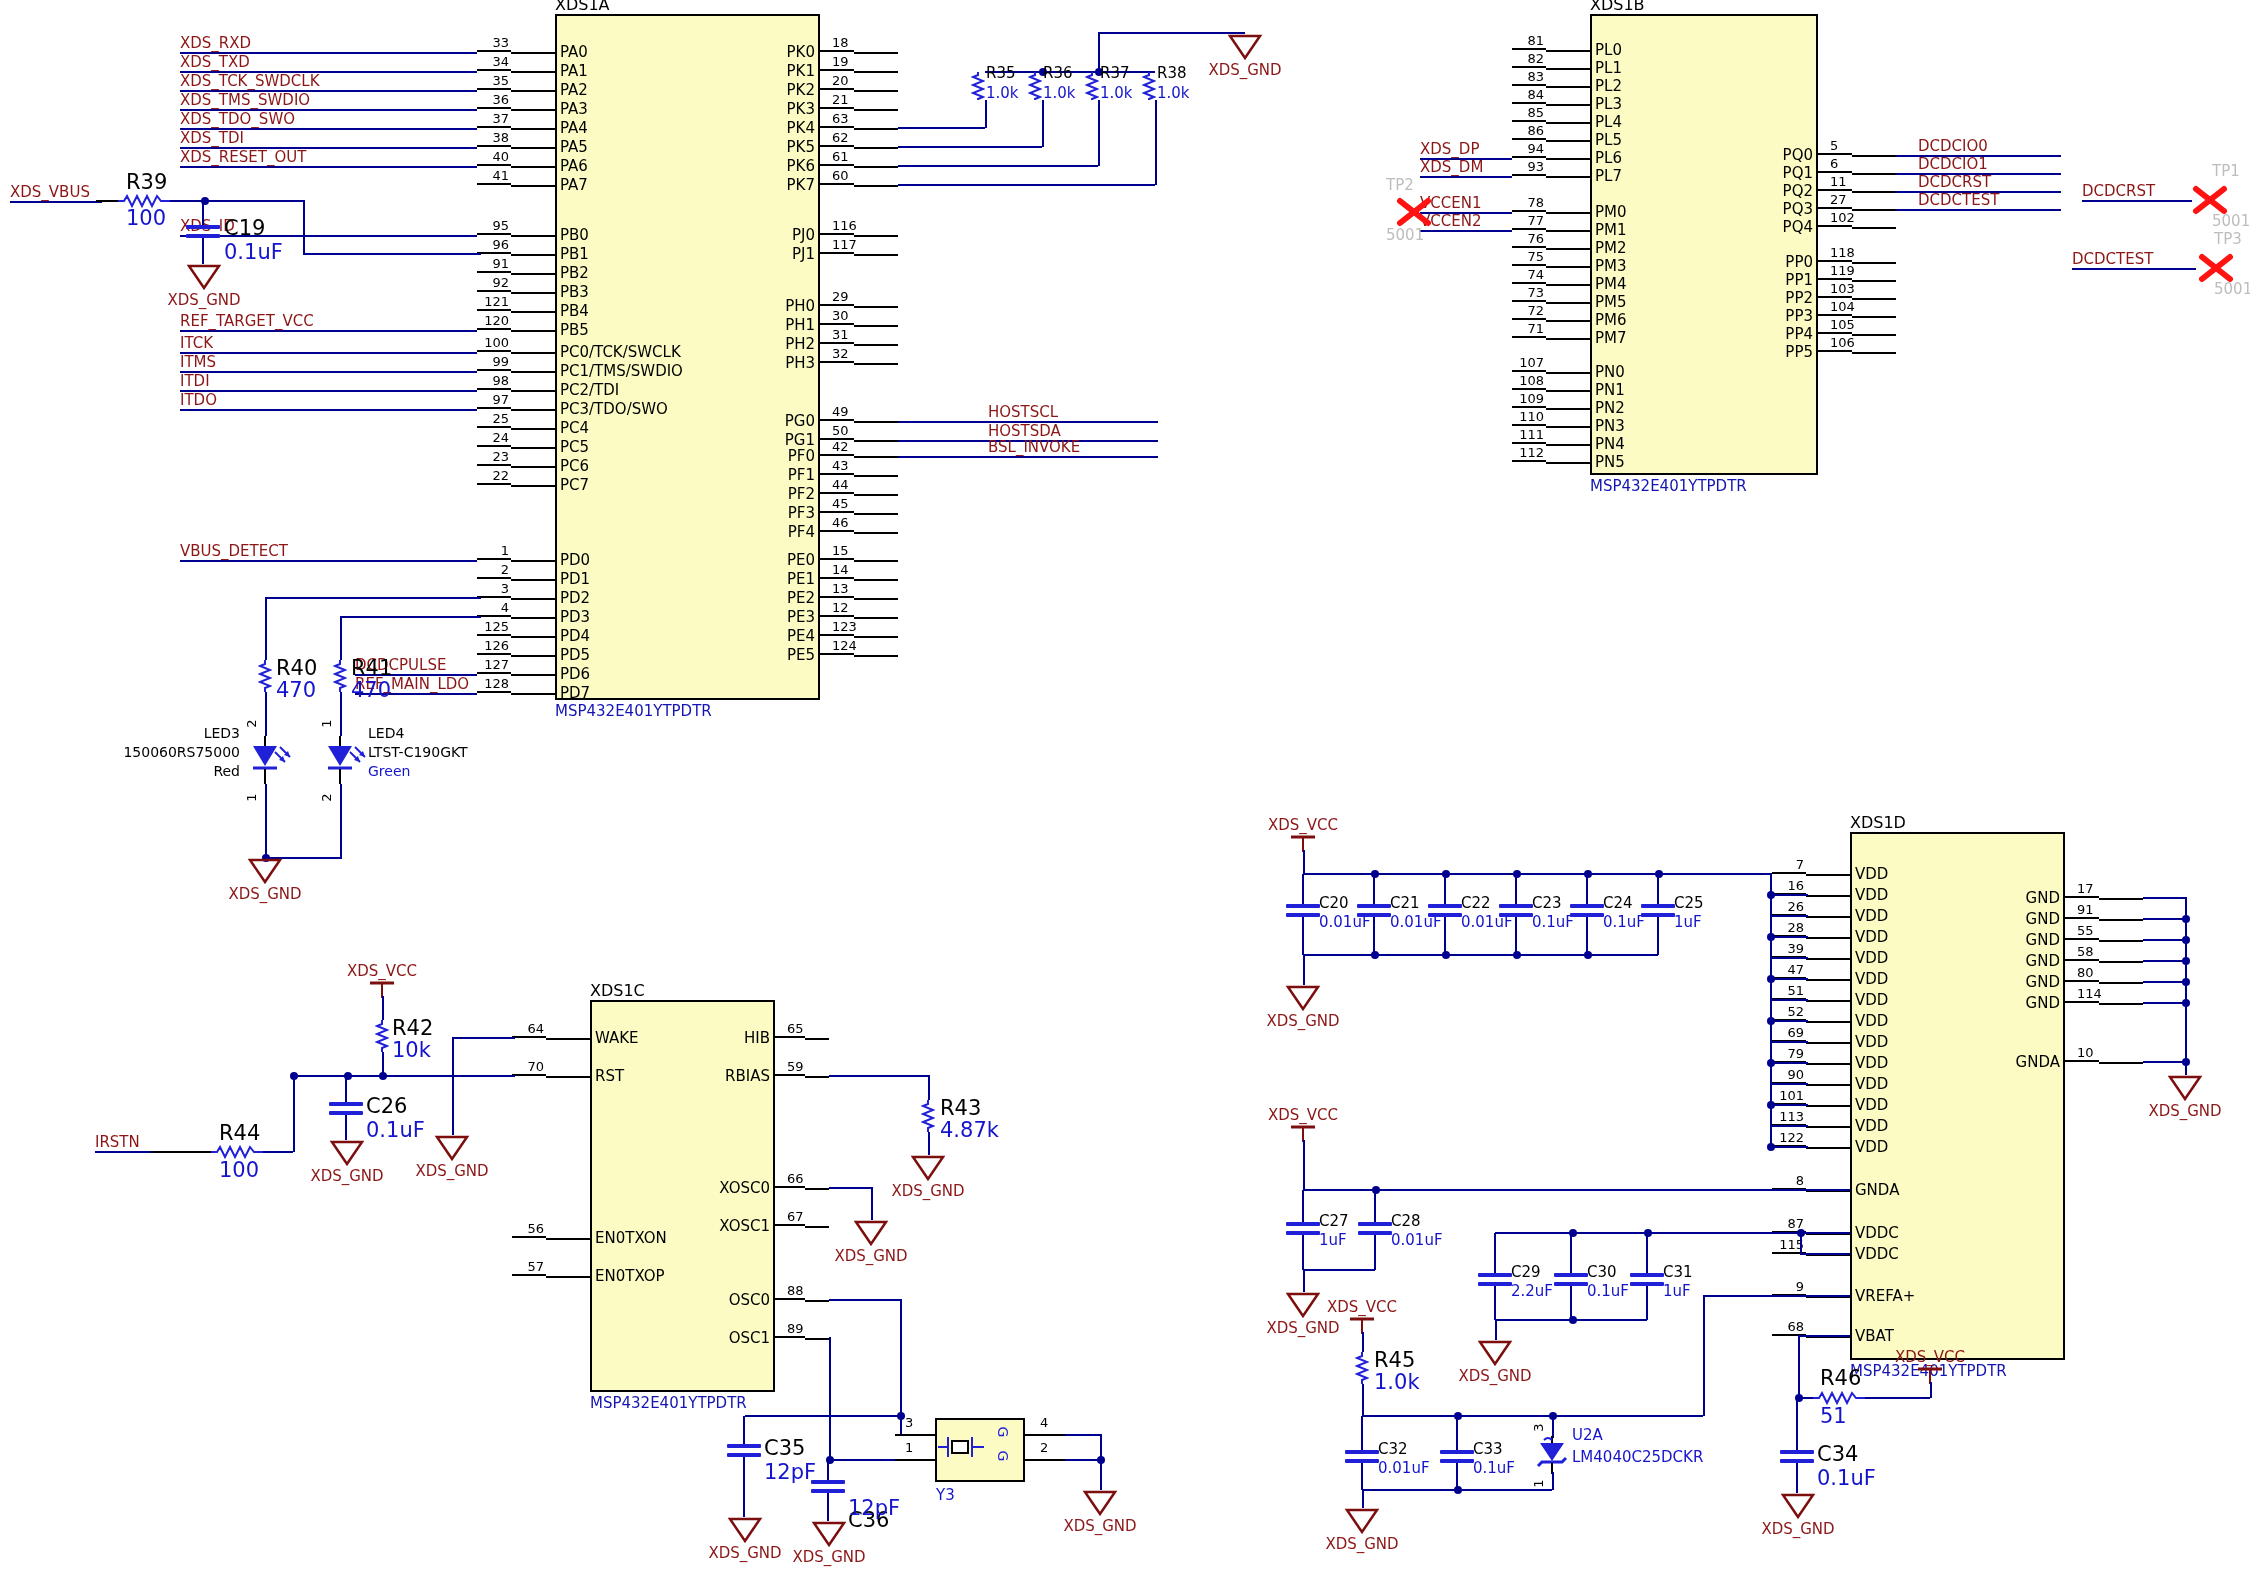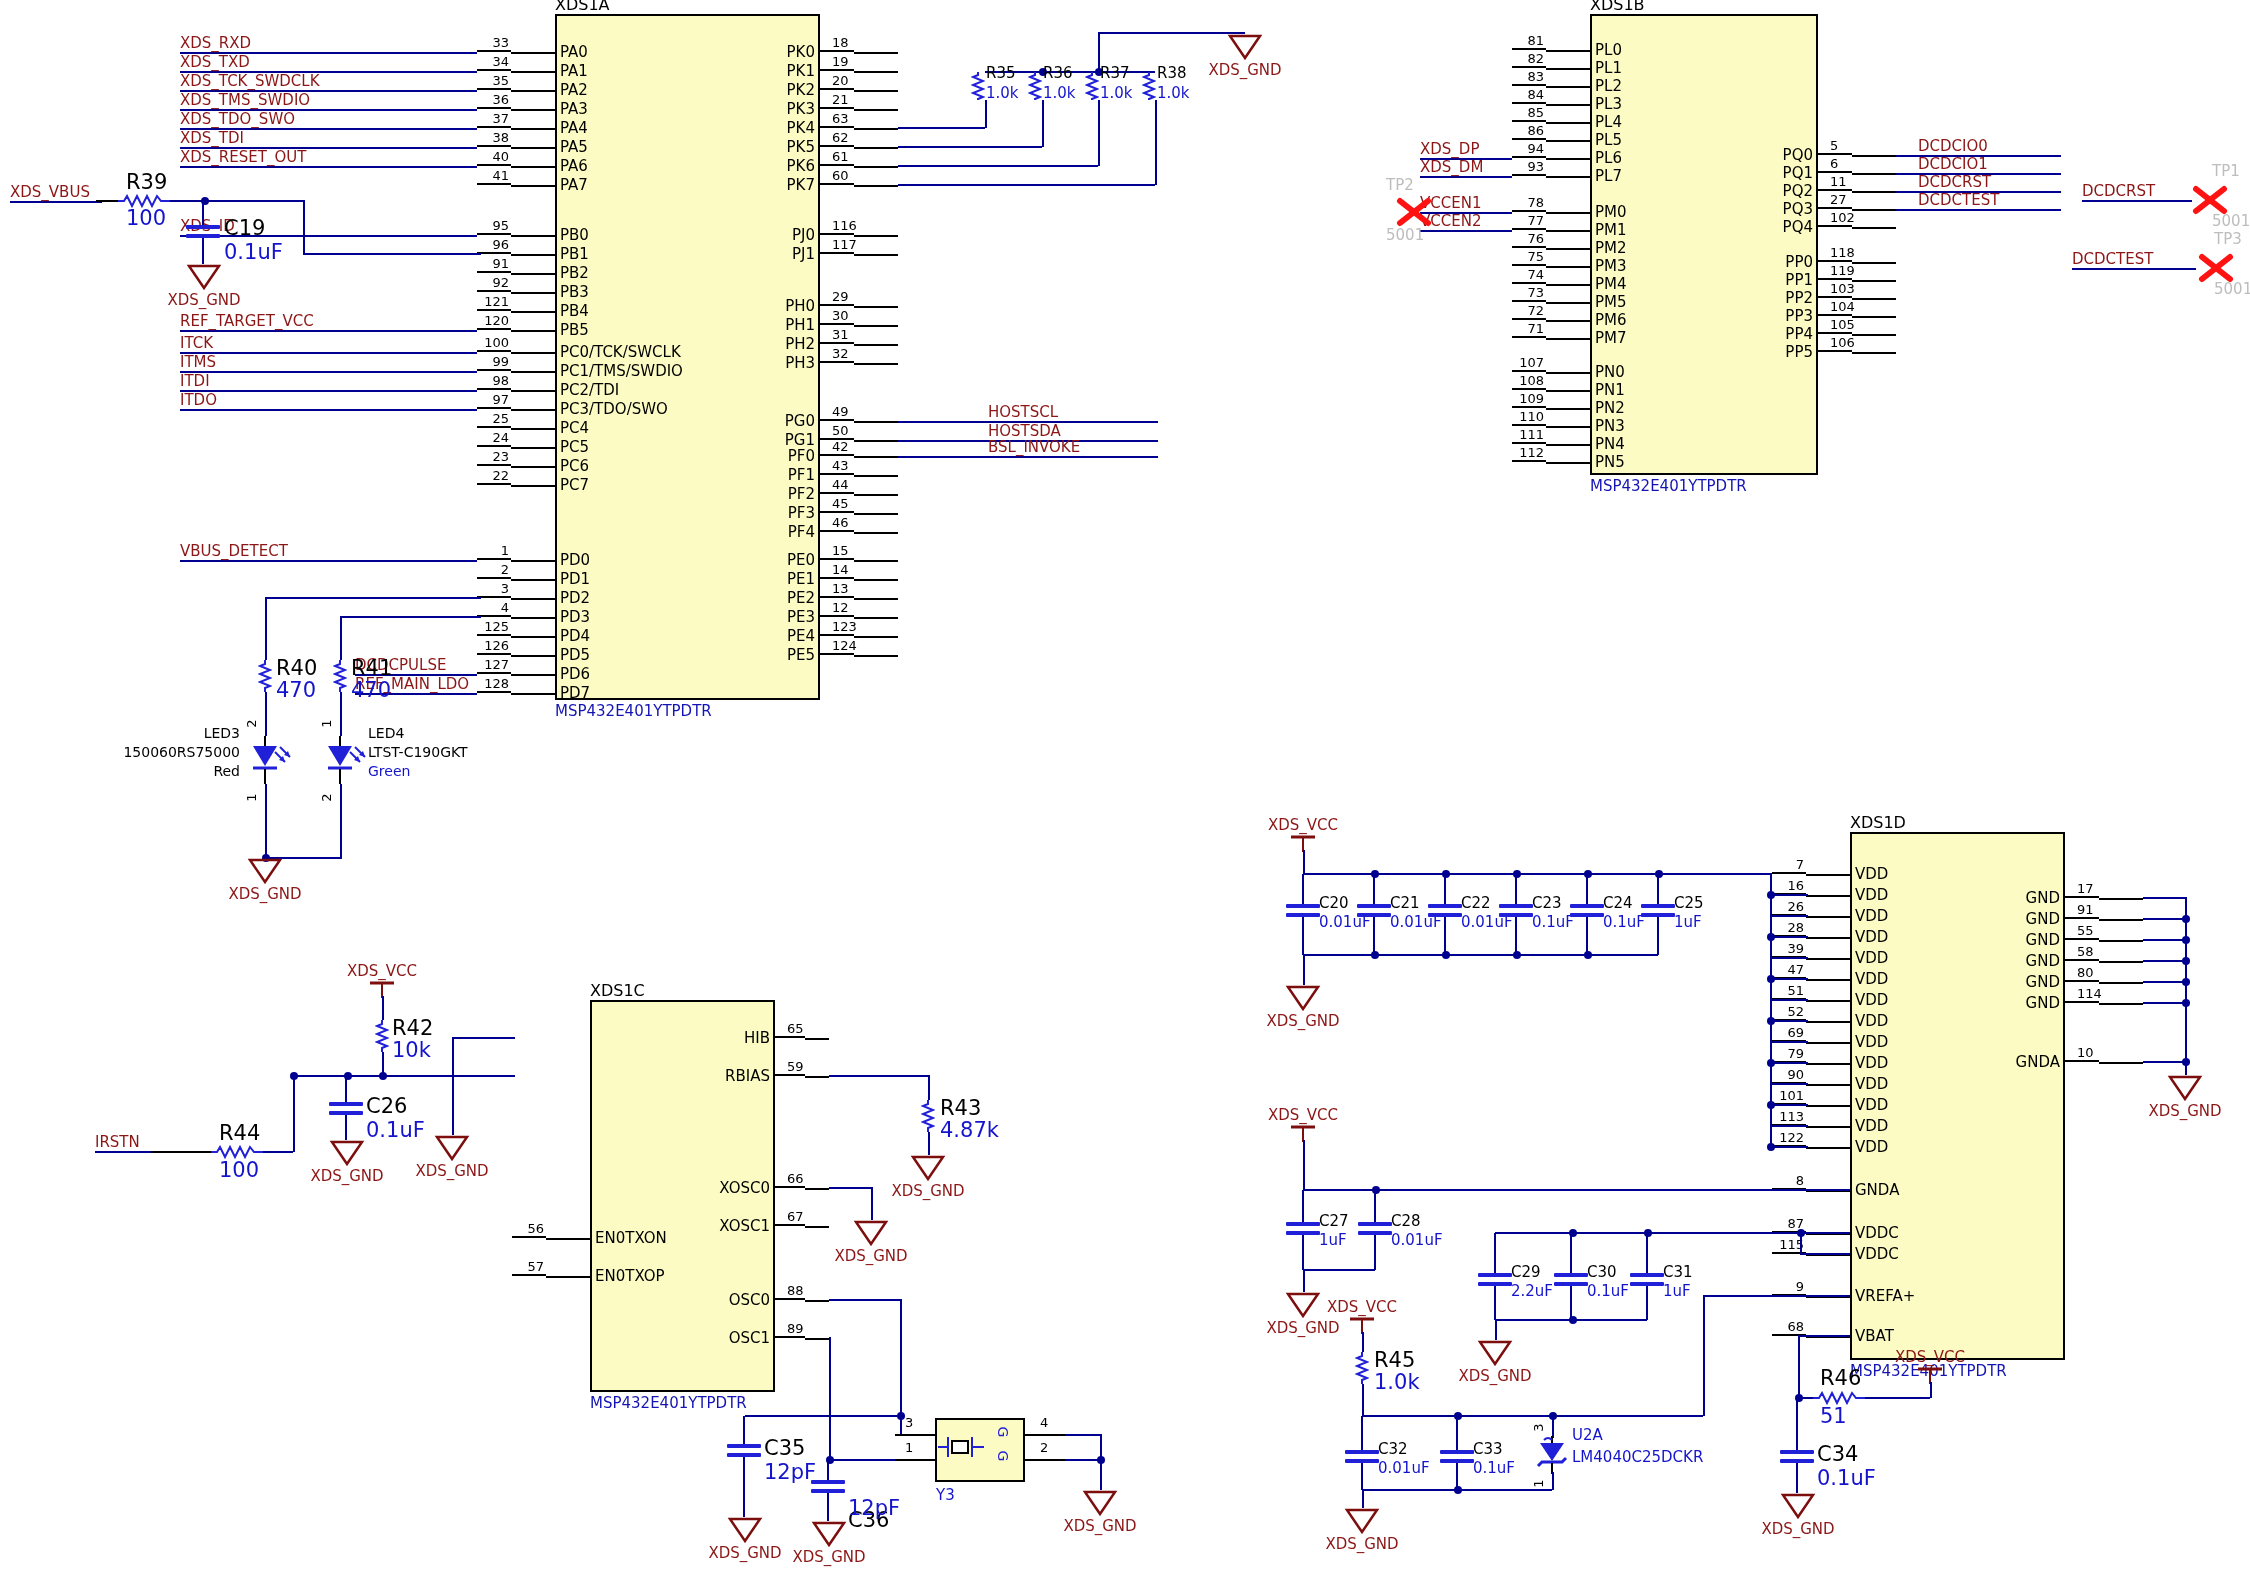--- a/index.html
+++ b/index.html
@@ -662,20 +662,35 @@
         <span class="plabel"></span>
       </div>
       <div class="prow">
         <span class="pname">PP5</span>
         <span class="pnum">106</span>
         <span class="pstub"></span>
         <span class="plabel"></span>
       </div>
     </div>
 
+  <div class="pins" style="left:470px;top:1019px;width:190px;--p:38px">
+
+  <div class="prow">
+        <span class="plabel"></span>
+        <span class="pnum">64</span>
+        <span class="pstub"></span>
+        <span class="pname">WAKE</span>
+      </div>
+      <div class="prow">
+        <span class="plabel"></span>
+        <span class="pnum">70</span>
+        <span class="pstub"></span>
+        <span class="pname">RST</span>
+      </div>
+    </div>
   <div class="pins" style="left:470px;top:1219px;width:190px;--p:38px">
 
   <div class="prow">
         <span class="plabel"></span>
         <span class="pnum">56</span>
         <span class="pstub"></span>
         <span class="pname">EN0TXON</span>
       </div>
       <div class="prow">
         <span class="plabel"></span>

